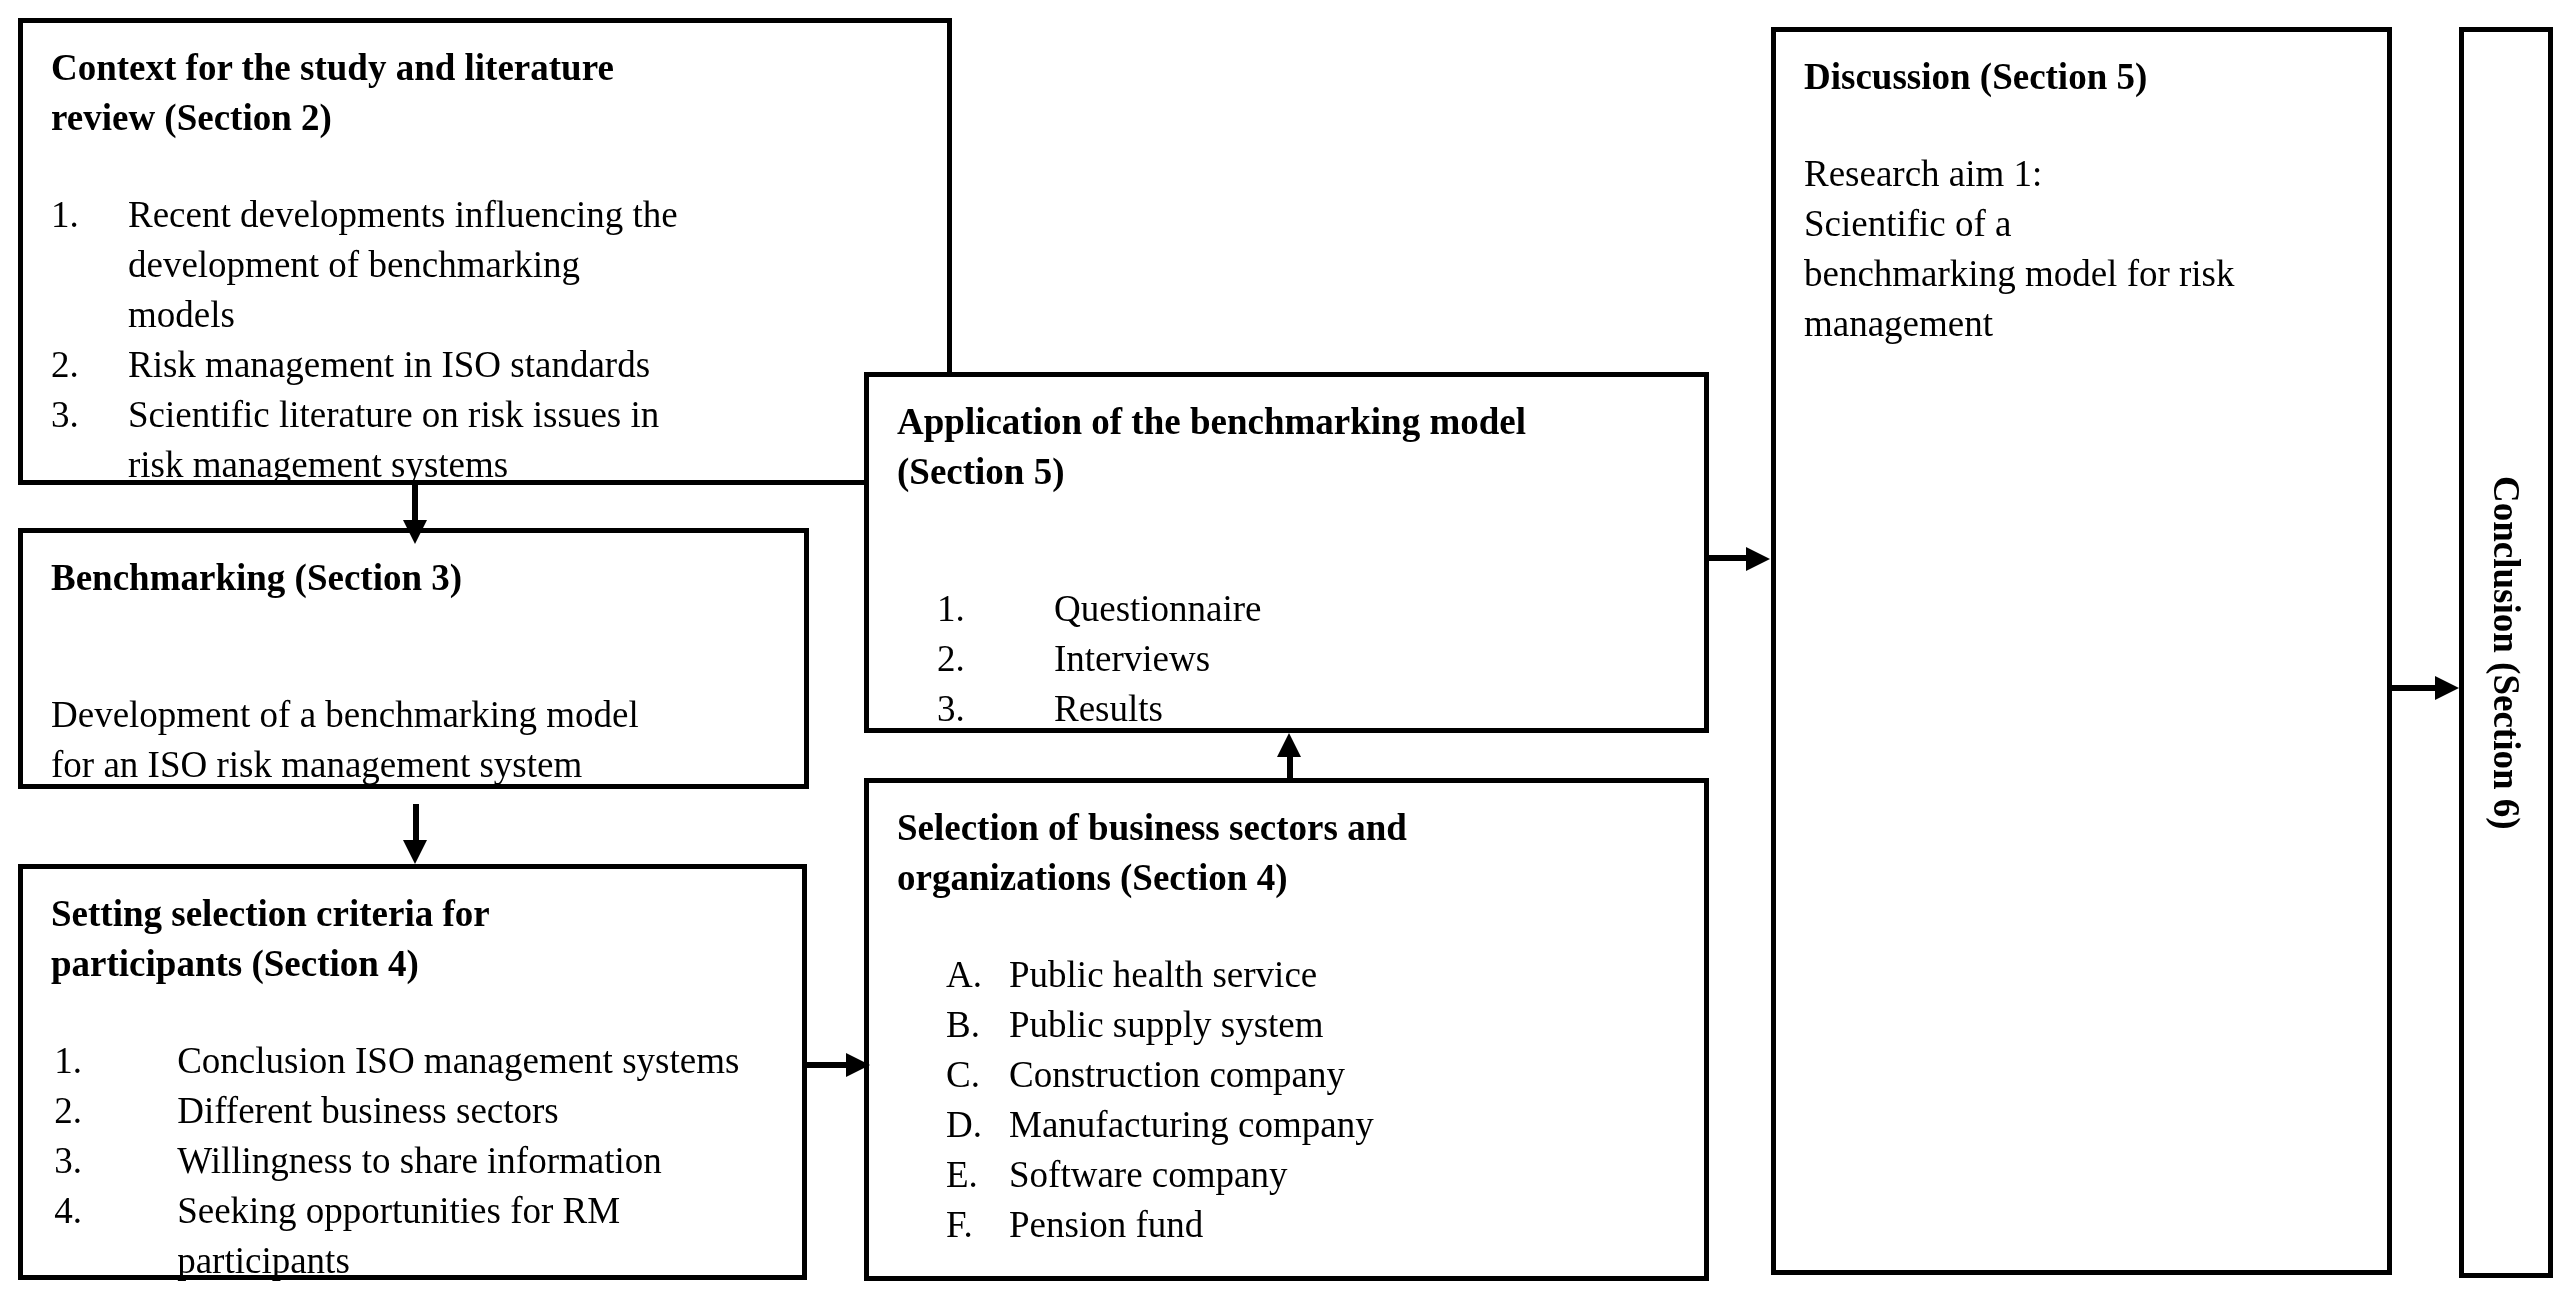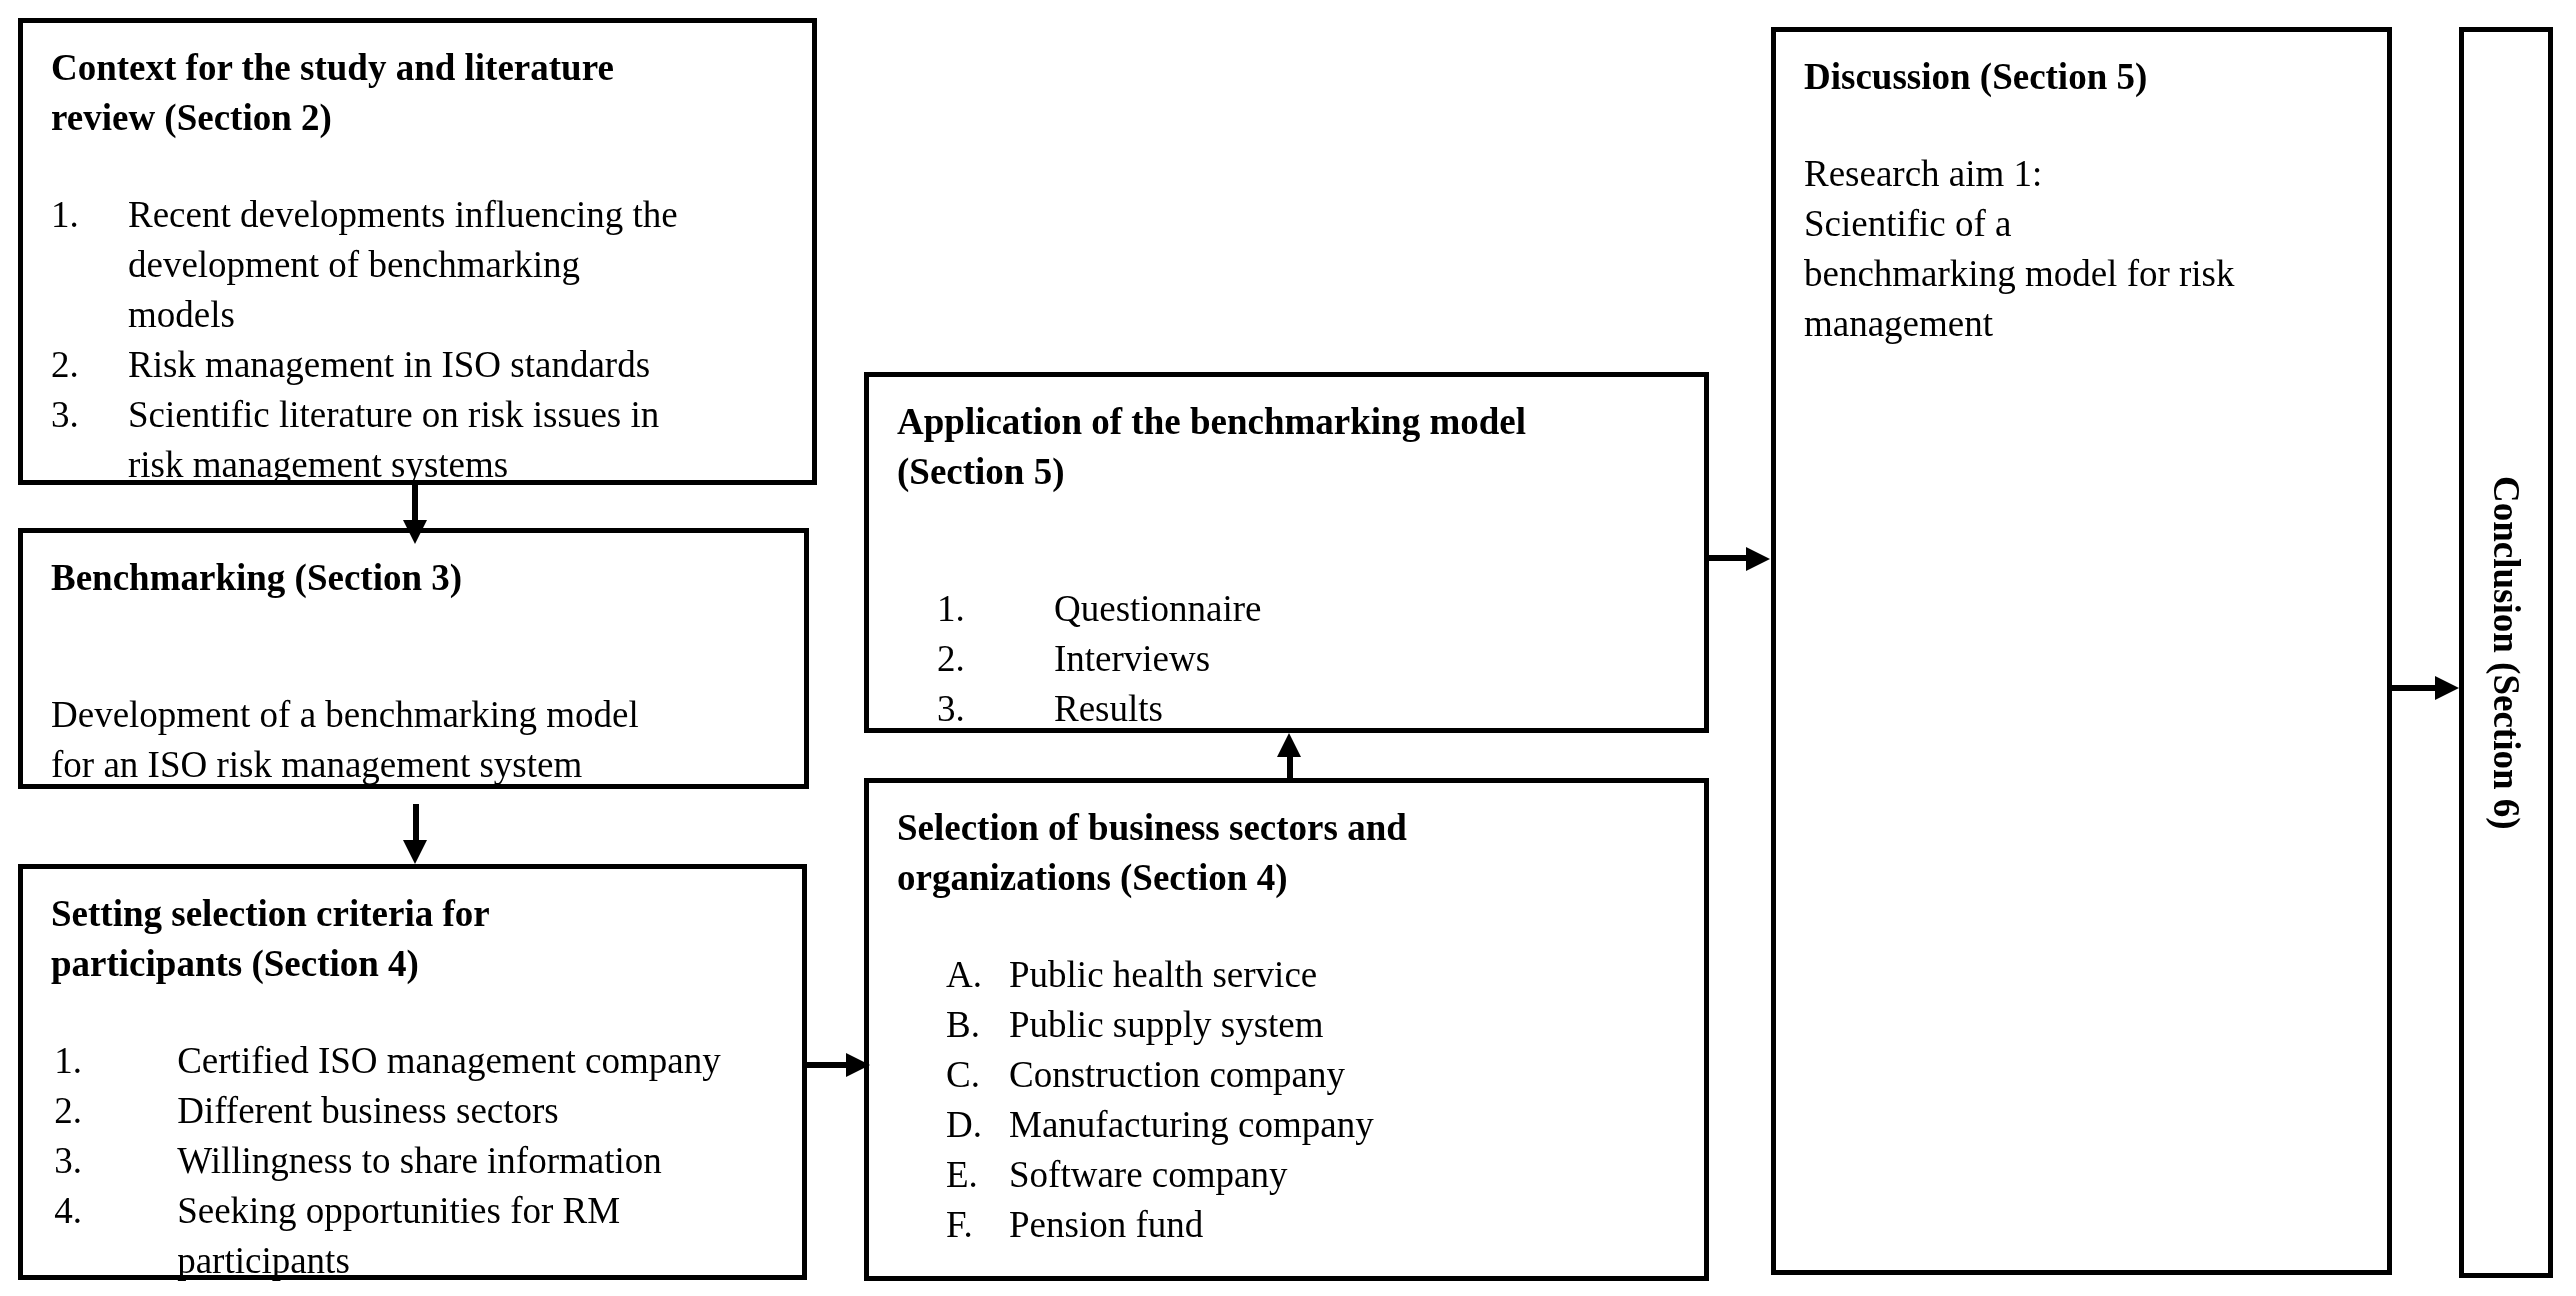--- a/index.html
+++ b/index.html
@@ -31,21 +31,21 @@
   
   .shaft-v{position:absolute;width:5.7px;background:#000;}
   .shaft-h{position:absolute;height:5.7px;background:#000;}
   .head-down{position:absolute;width:0;height:0;border-left:12px solid transparent;
              border-right:12px solid transparent;border-top:24px solid #000;}
   .head-up{position:absolute;width:0;height:0;border-left:12px solid transparent;
            border-right:12px solid transparent;border-bottom:24px solid #000;}
   .head-right{position:absolute;width:0;height:0;border-top:12px solid transparent;
               border-bottom:12px solid transparent;border-left:24px solid #000;}
   
-  .box-context{left:18px;top:18px;width:799px;height:467px;}
+  .box-context{left:18px;top:18px;width:934px;height:467px;}
   .box-benchmarking{left:18px;top:528px;width:791px;height:261px;}
   .box-criteria{left:18px;top:864px;width:789px;height:416px;}
   .box-application{left:864px;top:372px;width:845px;height:361px;}
   .box-selection{left:864px;top:778px;width:845px;height:503px;}
   .box-discussion{left:1771px;top:27px;width:621px;height:1248px;}
   .box-conclusion{left:2459px;top:27px;width:94px;height:1251px;}
 </style>
 </head>
 <body>
 
@@ -93,21 +93,21 @@
 
   <div class="box box-criteria">
     <div class="title gap-s">
       <span class="tl">Setting selection criteria for</span>
       <span class="tl">participants (Section 4)</span>
     </div>
     <div class="list body-text">
       <div class="item">
         <span class="marker">1.</span>
         <span class="itext">
-          <span class="tl">Certified ISO management company</span>
+          <span class="tl">Conclusion ISO management systems</span>
         </span>
       </div>
       <div class="item">
         <span class="marker">2.</span>
         <span class="itext">
           <span class="tl">Different business sectors</span>
         </span>
       </div>
       <div class="item">
         <span class="marker">3.</span>

